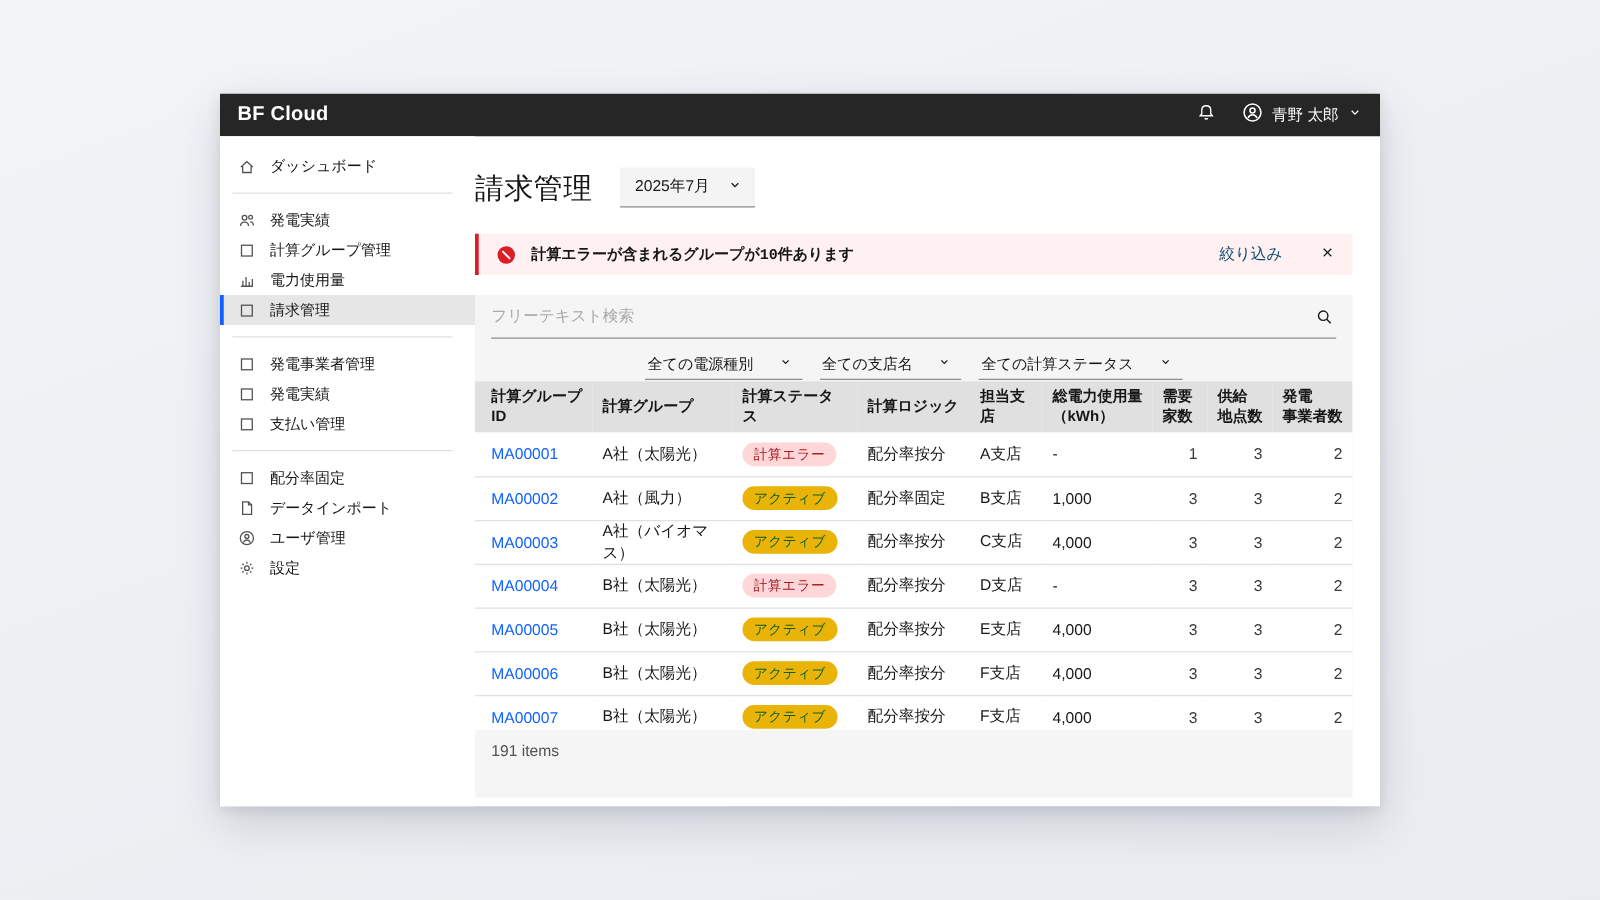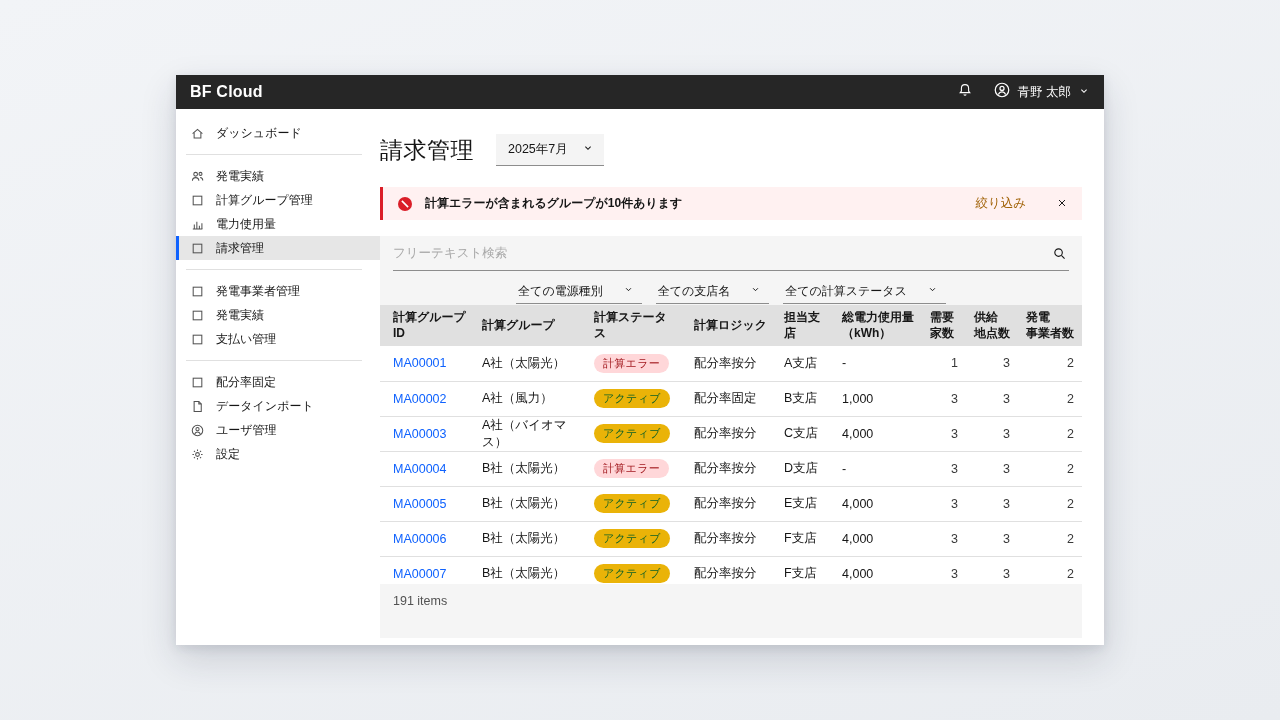--- a/index.html
+++ b/index.html
@@ -41,25 +41,25 @@
   .page-title { font-size:23px; font-weight:500; letter-spacing:.5px; }
   .period-select {
     margin-left:22px; height:32px; min-width:104px; background:#f4f4f4;
     border-bottom:1px solid #8d8d8d; display:flex; align-items:center;
     justify-content:flex-end; padding:0 10px 0 12px; font-size:12.5px;
     cursor:pointer; gap:14px;
   }
   
   .alert {
     margin-top:20px; height:33px; background:#fff1f1; border-left:3px solid #da1e28;
-    display:flex; align-items:center; padding:0 14px; flex:0 0 auto;
+    display:flex; align-items:center; padding:0 14px; flex:0 0 auto;font-family:Liberation Mono, monospace;
   }
   .alert-msg { font-size:12px; font-weight:700; margin-left:12px; }
   .alert-actions { margin-left:auto; display:flex; align-items:center; }
-  .alert-link { color:#a16207; font-size:12.5px; cursor:pointer; text-decoration:none; }
+  .alert-link { color:#0c4a6e; font-size:12.5px; cursor:pointer; text-decoration:none; }
   .alert-close { margin-left:30px; cursor:pointer; display:flex; }
   
   .panel { margin-top:16px; background:#f5f5f5; height:402px; display:flex; flex-direction:column; }
   .search-row {
     margin:0 13px; height:35px; border-bottom:1px solid #8d8d8d;
     display:flex; align-items:center; flex:0 0 auto;
   }
   .search-row input {
     flex:1; border:none; outline:none; background:transparent;
     font-size:12.5px; color:#161616; font-family:inherit;

